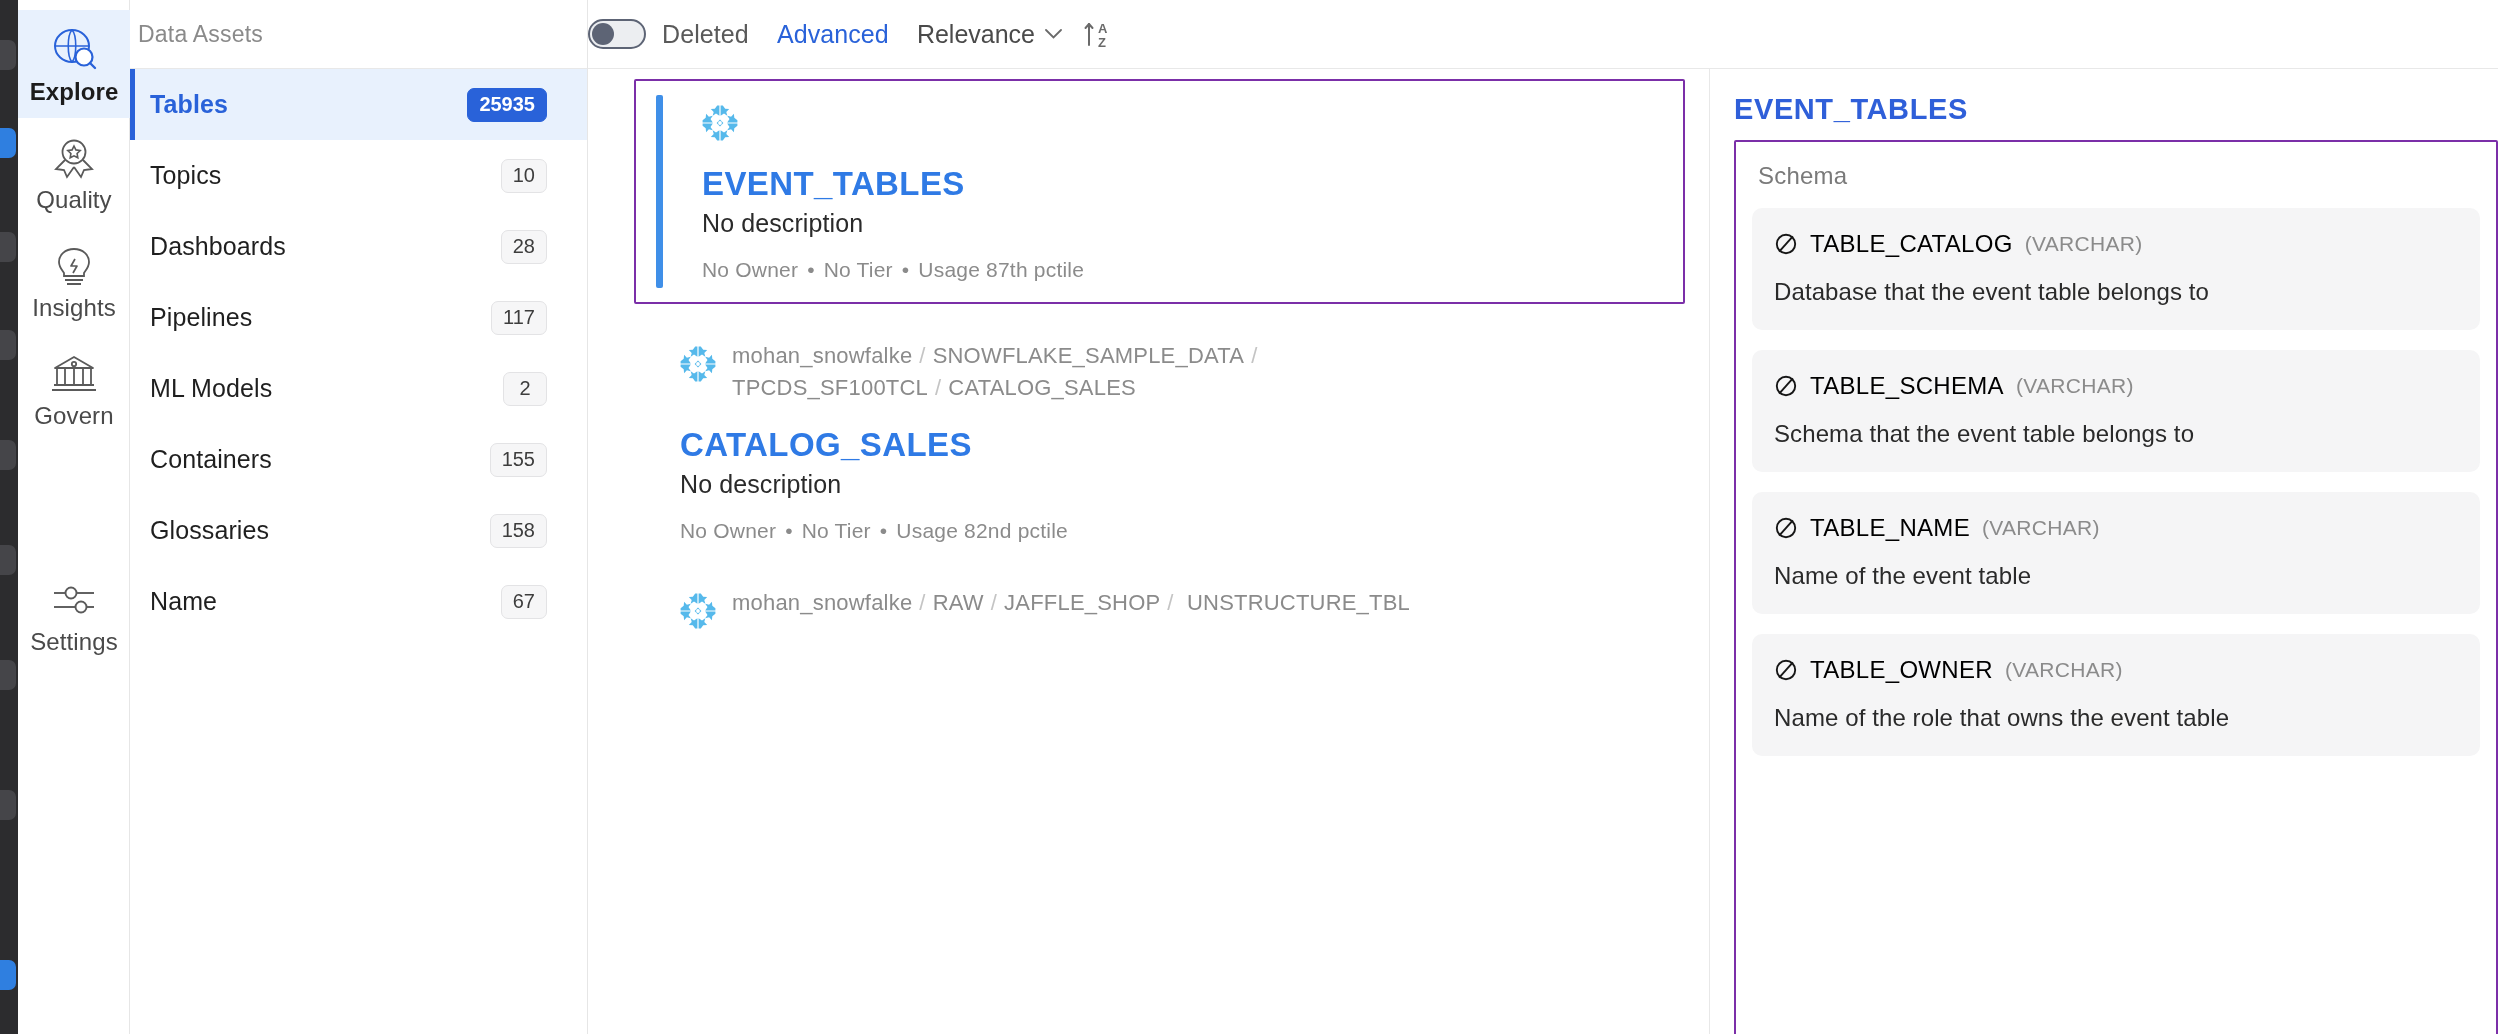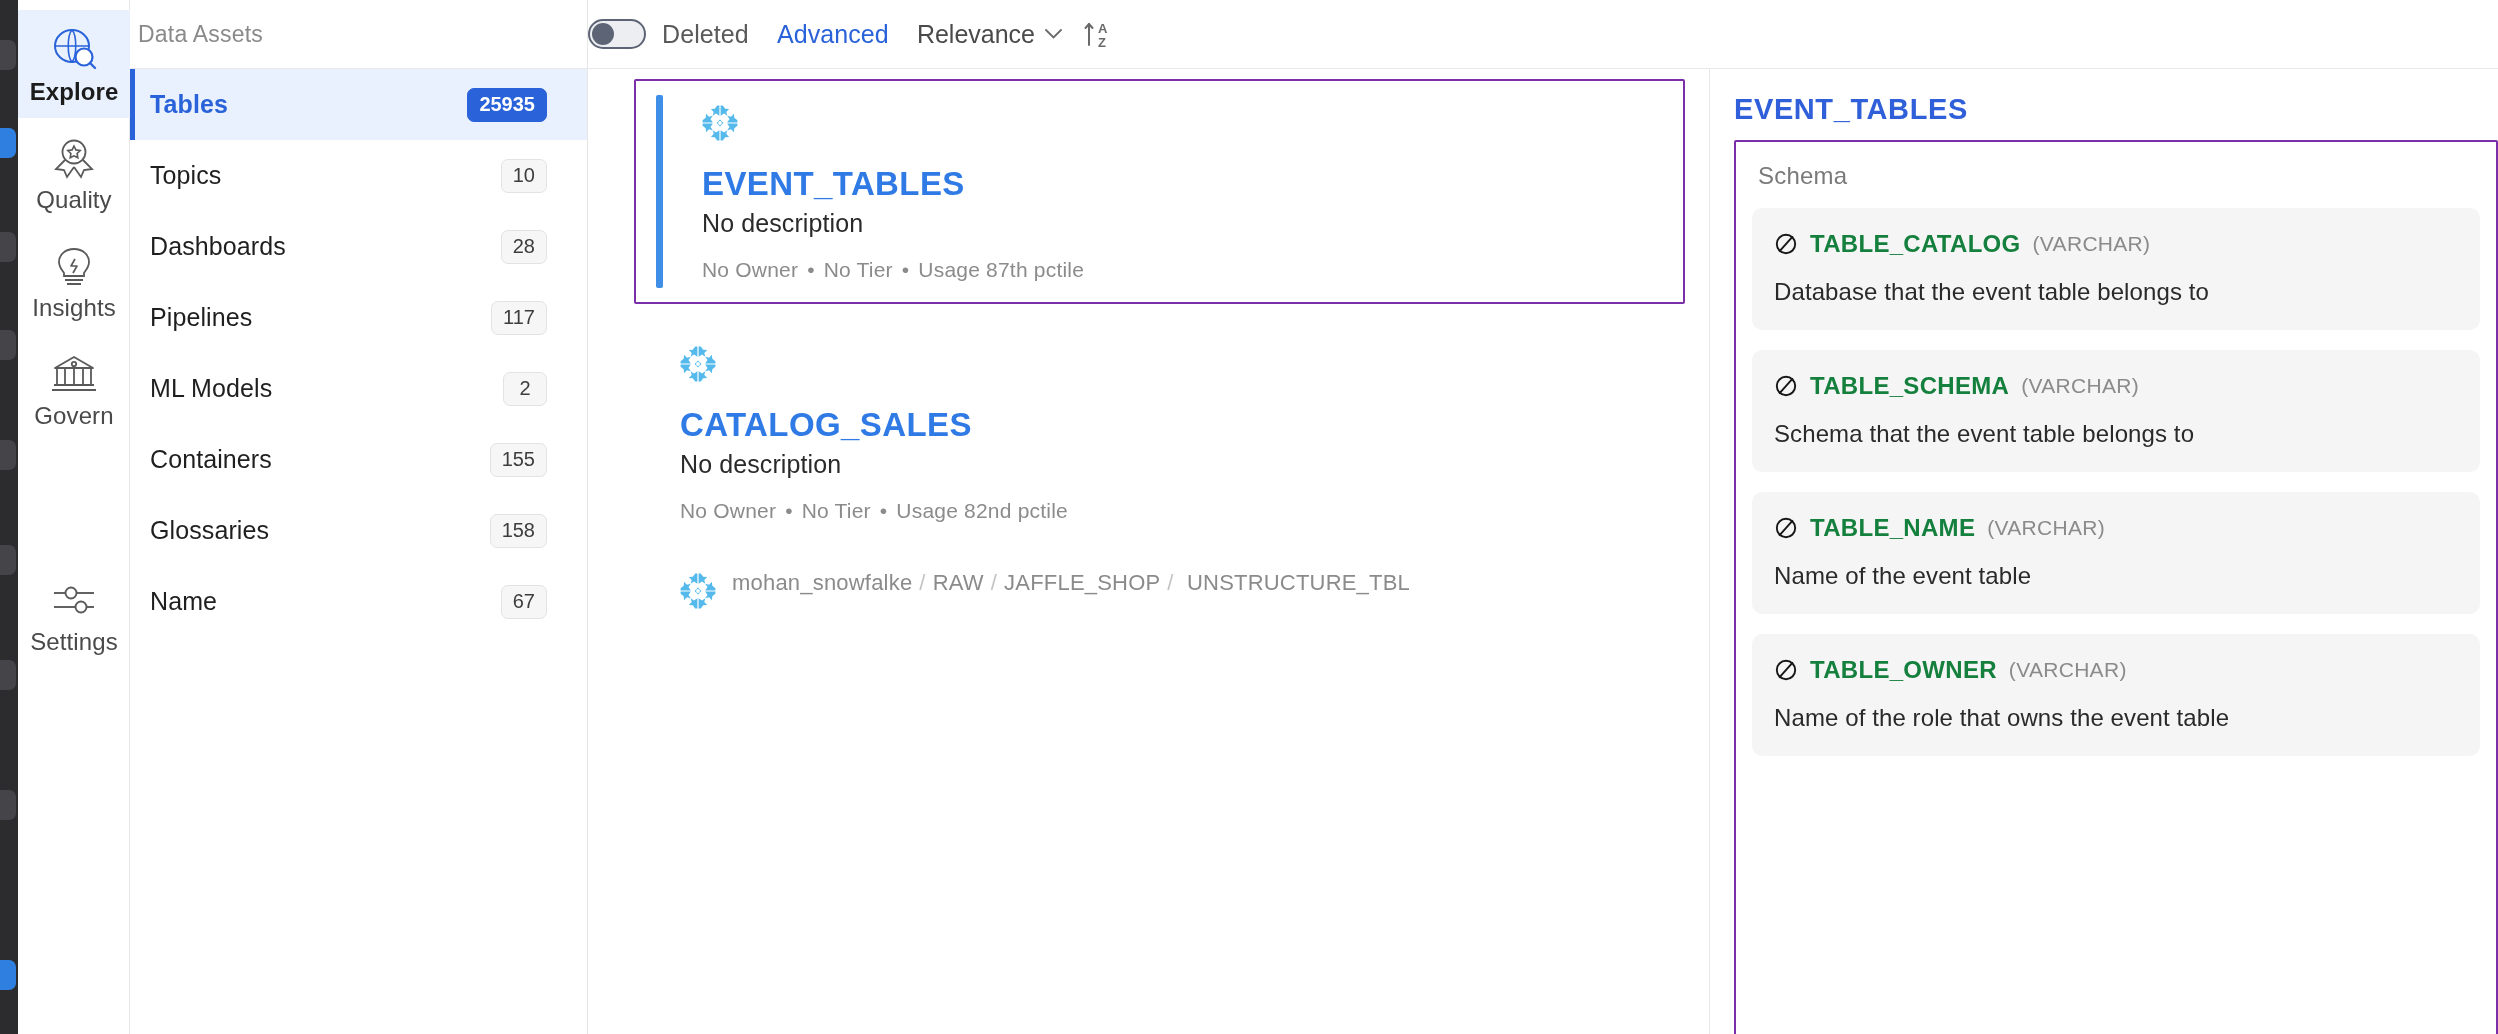--- a/index.html
+++ b/index.html
@@ -139,21 +139,21 @@
   .schema-box {
     border: 2px solid #7b2fa8; border-radius: 2px; padding: 18px 16px 16px 16px;
     height: 900px; overflow: hidden;
   }
   .schema-label { font-size: 24px; color: #7a7a7a; margin: 2px 0 18px 6px; letter-spacing: .2px; }
   .field {
     background: #f5f5f6; border-radius: 10px; padding: 22px 22px 24px 22px; margin-bottom: 20px;
   }
   .field-head { display: flex; align-items: center; gap: 12px; }
   .type-ico { width: 24px; height: 24px; min-width: 24px; }
-  .field-name { font-size: 24px; font-weight: 700; color: #15803d; letter-spacing: .3px; }
+  .field-name { font-size: 24px; font-weight: 400; color: #000000; letter-spacing: .3px; }
   .field-type { font-size: 21px; color: #8b8b8b; letter-spacing: .3px; }
   .field-desc { font-size: 24px; color: #2a2a2a; margin-top: 20px; letter-spacing: .1px; }
 </style>
 </head>
 <body>
 
 <div class="app">
 
   <div class="os-dock">
     <div class="dock-ico" style="top:40px"></div>
@@ -338,20 +338,21 @@
                   <path d="M2.6 17.2v2.2h10.2l-2.3-3.4 2.3-3.3-3.9 1-2.8-2.9-.4 4z"></path>
                   <path d="M2.6 20.6v2.2l3.1 2.4.4 4 2.8-2.9 3.9 1-2.3-3.3 2.3-3.4z"></path>
                   <path d="M37.4 17.2v2.2H27.2l2.3-3.4-2.3-3.3 3.9 1 2.8-2.9.4 4z"></path>
                   <path d="M37.4 20.6v2.2l-3.1 2.4-.4 4-2.8-2.9-3.9 1 2.3-3.3-2.3-3.4z"></path>
                   <path d="M17.2 37.4h2.2V27.2l-3.4 2.3-3.3-2.3 1 3.9-2.9 2.8 4 .4z"></path>
                   <path d="M20.6 37.4h2.2l2.4-3.1 4-.4-2.9-2.8 1-3.9-3.3 2.3-3.4-2.3z"></path>
                   <path d="M20 16.6l3.4 3.4-3.4 3.4-3.4-3.4z"></path>
                 </g>
                 <circle cx="20" cy="20" r="1.9" fill="#ffffff"></circle>
               </svg>
+              <span class="crumbs"><span>mohan_snowfalke</span><span class="sep">/</span><span>SNOWFLAKE_SAMPLE_DATA</span><span class="sep">/</span> <span>TPCDS_SF100TCL</span><span class="sep">/</span><span>CATALOG_SALES</span></span>
             </div>
             <div class="card-title">CATALOG_SALES</div>
             <div class="card-desc">No description</div>
             <div class="card-meta"><span>No Owner</span><span class="dot">•</span><span>No Tier</span><span class="dot">•</span><span>Usage 82nd pctile</span></div>
           </div>
         </div>
 
         <div class="result-card">
           <div class="card-body">
             <div class="breadcrumb">

